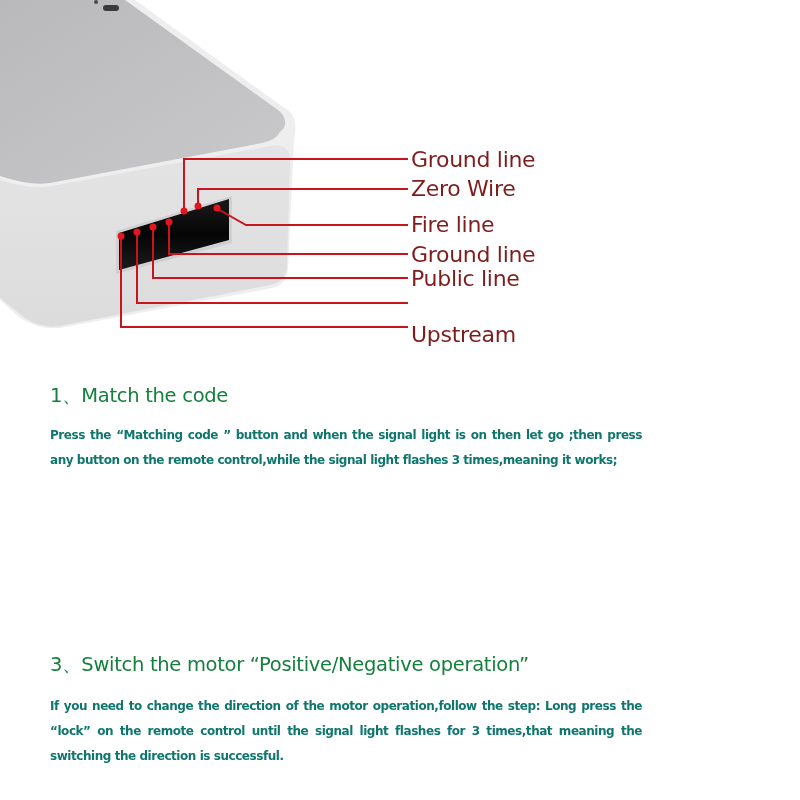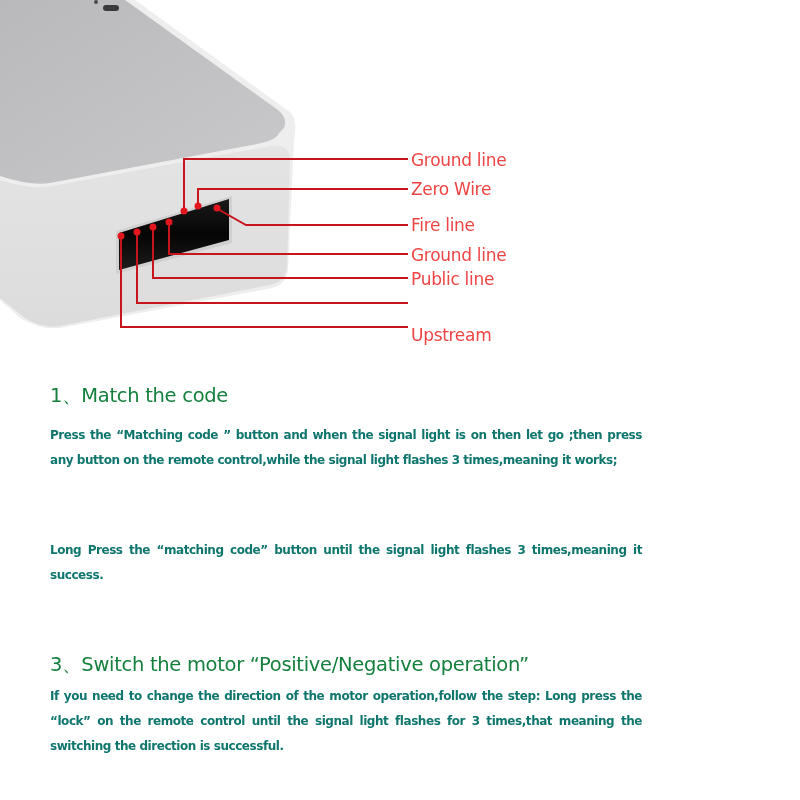--- a/index.html
+++ b/index.html
@@ -6,21 +6,21 @@
   body {
     width: 800px; height: 800px; overflow: hidden; position: relative;
     background: #ffffff;
     font-family: "DejaVu Sans", "Liberation Sans", sans-serif;
     color: #2a2a2a;
   }
   .diagram { position: absolute; left: 0; top: 0; width: 800px; height: 360px; }
   .diagram svg { position: absolute; left: 0; top: 0; }
   .label {
     position: absolute; left: 411px;
-    font-size: 17px; line-height: 22px; color: #ef4444;
+    font-size: 22px; line-height: 22px; color: #7f1d1d;
     white-space: nowrap; letter-spacing: -0.3px;
   }
   .section { position: absolute; left: 50px; width: 592px; }
   .section h2 {
     margin: 0; font-weight: normal; font-size: 19.5px; line-height: 24px;
     color: #15803d; letter-spacing: -0.3px;
   }
   .section p {
     margin: 0; font-size: 12px; line-height: 25px; color: #0f766e;
     text-align: justify; letter-spacing: -0.45px; font-weight: bold;
@@ -93,19 +93,18 @@
   <div class="label" style="top:268px">Public line</div>
   <div class="label" style="top:324px">Upstream</div>
 </div>
 
 <div class="section" style="top:384px">
   <h2>1、Match the code</h2>
   <p style="margin-top:15px">Press the  “Matching code ”  button and when the signal light is on then let go ;then press any button on the remote control,while the signal light flashes 3 times,meaning it works;</p>
 </div>
 
 <div class="section" style="top:534px">
-  <p style="margin-top:4px">Long Press the  “matching code”  button until the signal light flashes 3 times,meaning it success.</p>
 </div>
 
 <div class="section" style="top:653px">
   <h2>3、Switch the motor  “Positive/Negative operation”</h2>
-  <p style="margin-top:7px">If you need to change the direction of the motor operation,follow the step: Long press the  “lock”  on the remote control until the signal light flashes for 3 times,that meaning the switching the direction is successful.</p>
+  <p style="margin-top:17px">If you need to change the direction of the motor operation,follow the step: Long press the  “lock”  on the remote control until the signal light flashes for 3 times,that meaning the switching the direction is successful.</p>
 </div>
 
 </body></html>

